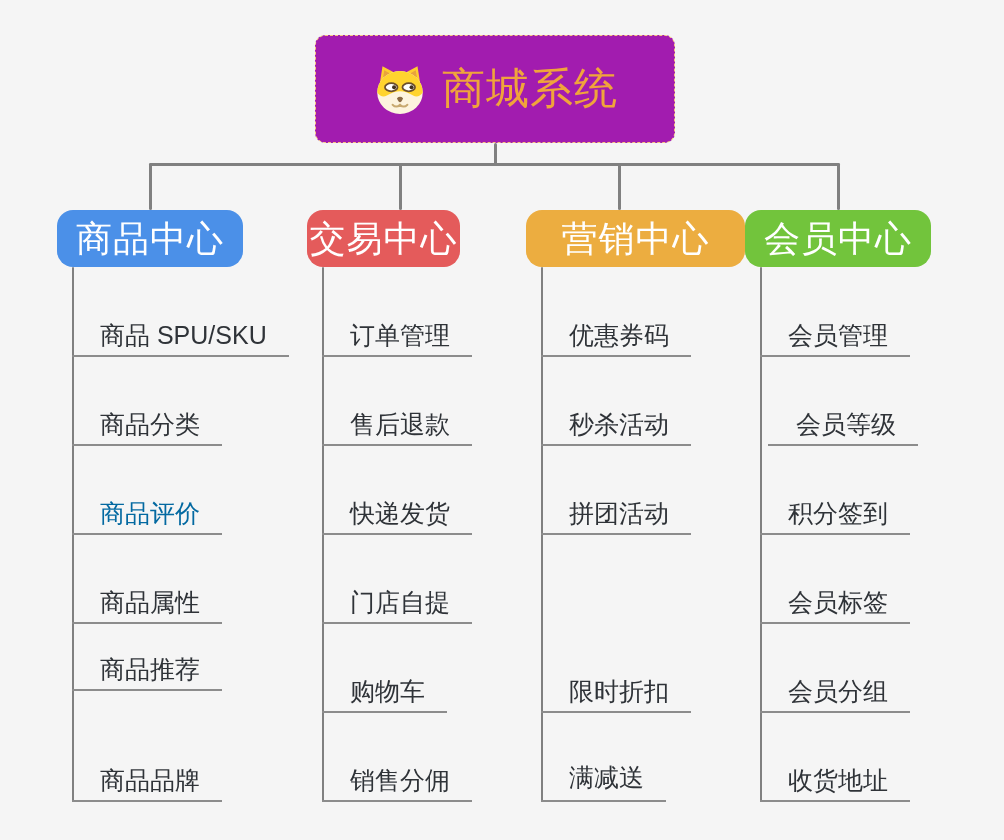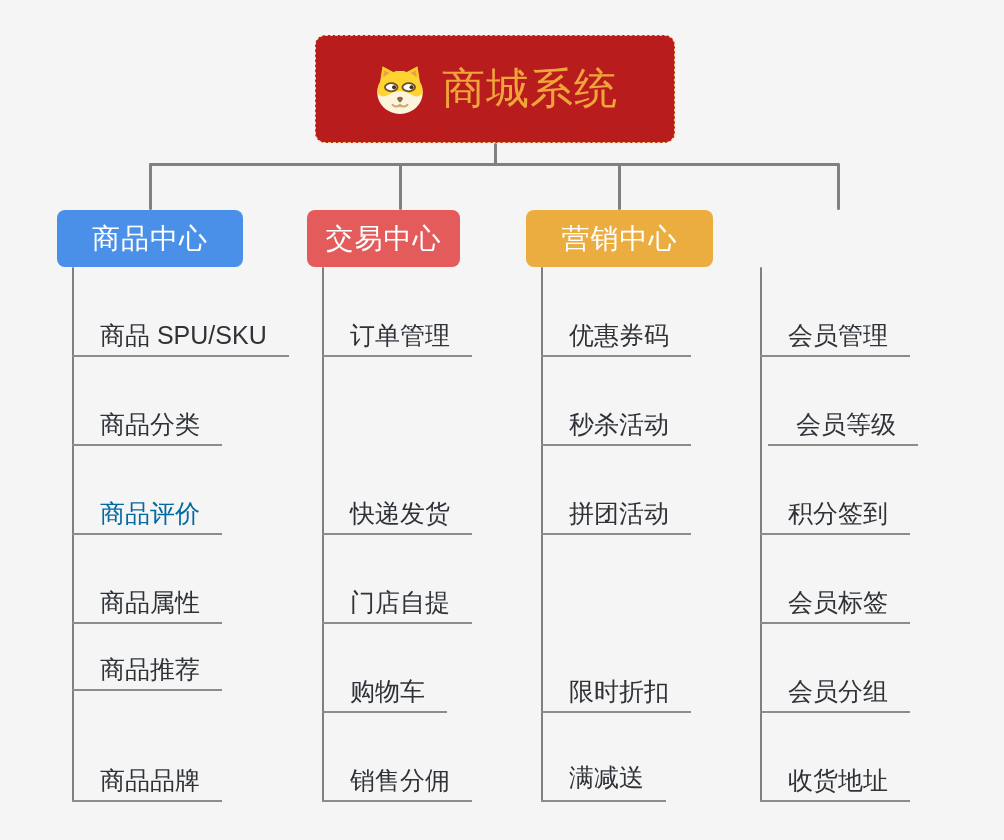--- a/index.html
+++ b/index.html
@@ -27,23 +27,23 @@
   .root-title{
     font-size:43px;
     letter-spacing:1px;
     color:#f0a43b;
   }
   .root-icon{width:56px;height:52px;flex:0 0 auto;}
   
   .branch-box{
     position:absolute;
     top:210px;height:57px;
-    border-radius:8px;
+    border-radius:16px;
     color:#ffffff;
-    font-size:28px;
+    font-size:36px;
     line-height:57px;
     text-align:center;
     z-index:2;
     letter-spacing:1px;
   }
   
   .child-node{
     position:absolute;
     line-height:32px;
     font-size:25px;
@@ -52,21 +52,21 @@
     border-bottom:2px solid #8c8c8c;
     white-space:nowrap;
     z-index:1;
   }
 </style>
 </head>
 <body>
 
 <div class="canvas" style="background: rgb(245, 245, 245);">
 
-  <div class="root-node" style="border-color: rgb(247, 200, 126); background: #b91c1c;">
+  <div class="root-node" style="border-color: rgb(247, 200, 126); background: #a21caf;">
     <svg class="root-icon" viewBox="0 0 64 58" aria-hidden="true">
 
       <path d="M9 22 L12 3 L27 11 Z" fill="#ffce2e"></path>
       <path d="M55 22 L52 3 L37 11 Z" fill="#ffce2e"></path>
       <path d="M12.5 17 L14 7.5 L22 12 Z" fill="#e8a33d"></path>
       <path d="M51.5 17 L50 7.5 L42 12 Z" fill="#e8a33d"></path>
 
       <ellipse cx="32" cy="33" rx="26" ry="24.5" fill="#fdf4de"></ellipse>
 
       <path d="M6 33 a26 24.5 0 0 1 52 0 q-5 7 -11 3.5 q-8 -5 -15 -5 q-7 0 -15 5 q-6 3.5 -11 -3.5 Z" fill="#ffd42e"></path>
@@ -95,35 +95,39 @@
     <div class="child-node" style="left: 72px; top: 497px; color: #0369a1; border-bottom-color: rgb(140, 140, 140);">商品评价</div>
     <div class="child-node" style="left: 72px; top: 586px; color: rgb(47, 51, 56); border-bottom-color: rgb(140, 140, 140);">商品属性</div>
     <div class="child-node" style="left: 72px; top: 653px; color: rgb(47, 51, 56); border-bottom-color: rgb(140, 140, 140);">商品推荐</div>
     <div class="child-node" style="left: 72px; top: 764px; color: rgb(47, 51, 56); border-bottom-color: rgb(140, 140, 140);">商品品牌</div>
     <div class="line" style="left: 399px; top: 163px; width: 3px; height: 47px; background: rgb(128, 128, 128);"></div>
     <div class="branch-box" style="left: 307px; width: 153px; background: rgb(228, 91, 91);">
       <span>交易中心</span>
     </div>
     <div class="line" style="left: 322px; top: 267px; width: 2px; height: 535px; background: rgb(128, 128, 128);"></div>
     <div class="child-node" style="left: 322px; top: 319px; color: rgb(47, 51, 56); border-bottom-color: rgb(140, 140, 140);">订单管理</div>
+    <div class="child-node" style="left: 322px; top: 408px; color: rgb(47, 51, 56); border-bottom-color: rgb(140, 140, 140);">售后退款</div>
     <div class="child-node" style="left: 322px; top: 497px; color: rgb(47, 51, 56); border-bottom-color: rgb(140, 140, 140);">快递发货</div>
     <div class="child-node" style="left: 322px; top: 586px; color: rgb(47, 51, 56); border-bottom-color: rgb(140, 140, 140);">门店自提</div>
     <div class="child-node" style="left: 322px; top: 675px; color: rgb(47, 51, 56); border-bottom-color: rgb(140, 140, 140);">购物车</div>
     <div class="child-node" style="left: 322px; top: 764px; color: rgb(47, 51, 56); border-bottom-color: rgb(140, 140, 140);">销售分佣</div>
     <div class="line" style="left: 618px; top: 163px; width: 3px; height: 47px; background: rgb(128, 128, 128);"></div>
-    <div class="branch-box" style="left: 526px; width: 187px; background: rgb(236, 173, 64);">
+    <div class="branch-box" style="left: 526px; width: 219px; background: rgb(236, 173, 64);">
       <span>营销中心</span>
     </div>
     <div class="line" style="left: 541px; top: 267px; width: 2px; height: 535px; background: rgb(128, 128, 128);"></div>
     <div class="child-node" style="left: 541px; top: 319px; color: rgb(47, 51, 56); border-bottom-color: rgb(140, 140, 140);">优惠券码</div>
     <div class="child-node" style="left: 541px; top: 408px; color: rgb(47, 51, 56); border-bottom-color: rgb(140, 140, 140);">秒杀活动</div>
     <div class="child-node" style="left: 541px; top: 497px; color: rgb(47, 51, 56); border-bottom-color: rgb(140, 140, 140);">拼团活动</div>
     <div class="child-node" style="left: 541px; top: 675px; color: rgb(47, 51, 56); border-bottom-color: rgb(140, 140, 140);">限时折扣</div>
     <div class="child-node" style="left: 541px; top: 764px; color: rgb(47, 51, 56); border-bottom-color: rgb(140, 140, 140); font-family: Liberation Mono, monospace;">满减送</div>
     <div class="line" style="left: 837px; top: 163px; width: 3px; height: 47px; background: rgb(128, 128, 128);"></div>
+    <div class="branch-box" style="left: 745px; width: 186px; background: rgb(114, 196, 60);">
+      <span>会员中心</span>
+    </div>
     <div class="line" style="left: 760px; top: 267px; width: 2px; height: 535px; background: rgb(128, 128, 128);"></div>
     <div class="child-node" style="left: 760px; top: 319px; color: rgb(47, 51, 56); border-bottom-color: rgb(140, 140, 140);">会员管理</div>
     <div class="child-node" style="left: 768px; top: 408px; color: rgb(47, 51, 56); border-bottom-color: rgb(140, 140, 140);">会员等级</div>
     <div class="child-node" style="left: 760px; top: 497px; color: rgb(47, 51, 56); border-bottom-color: rgb(140, 140, 140);">积分签到</div>
     <div class="child-node" style="left: 760px; top: 586px; color: rgb(47, 51, 56); border-bottom-color: rgb(140, 140, 140);">会员标签</div>
     <div class="child-node" style="left: 760px; top: 675px; color: rgb(47, 51, 56); border-bottom-color: rgb(140, 140, 140);">会员分组</div>
     <div class="child-node" style="left: 760px; top: 764px; color: rgb(47, 51, 56); border-bottom-color: rgb(140, 140, 140);">收货地址</div>
   </div>
 
 </body></html>

